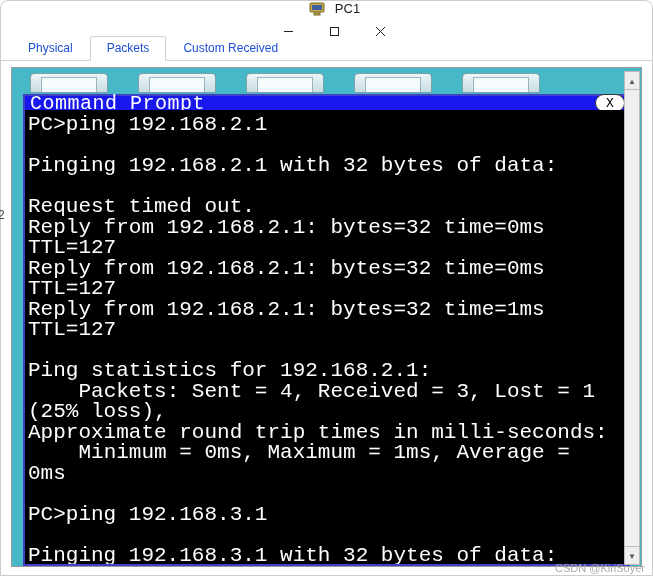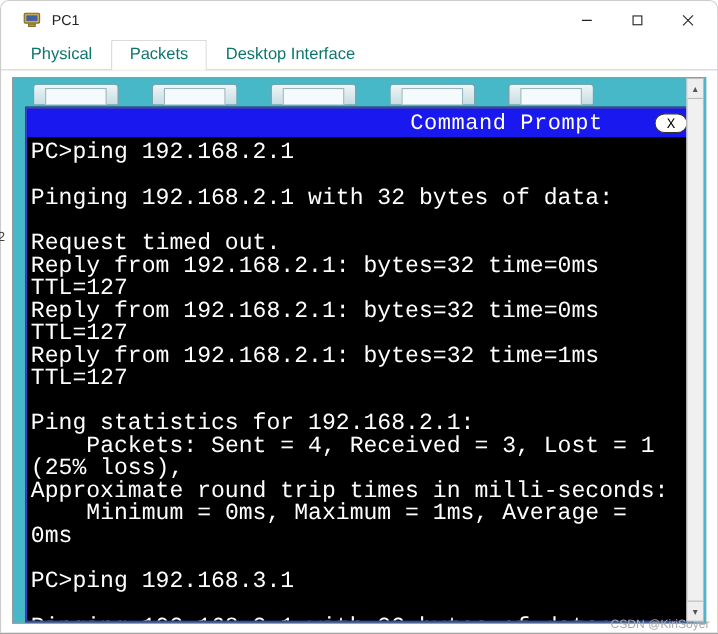--- a/index.html
+++ b/index.html
@@ -20,20 +20,21 @@
     display: flex;
     flex-direction: column;
     position: relative;
   }
   .titlebar {
     height: 34px;
     display: flex;
     align-items: center;
     justify-content: space-between;
     padding: 0 4px 0 20px;
+    flex-direction: column;
   }
   .titlebar-left {
     display: flex;
     align-items: center;
     gap: 8px;
     font-size: 13px;
     color: #222;
   }
   .pc-icon { width: 18px; height: 14px; }
   .win-controls { display: flex; }
@@ -42,22 +43,22 @@
     height: 30px;
     display: flex;
     align-items: center;
     justify-content: center;
   }
   .win-btn svg { width: 11px; height: 11px; }
   .tabs {
     display: flex;
     gap: 0;
     padding: 0 10px;
-    font-size: 15px;
-    color: #0f766e;
+    font-size: 12px;
+    color: #1d4ed8;
     border-bottom: 1px solid #d0d0d0;
   }
   .tab {
     padding: 4px 16px 5px 16px;
     border: 1px solid transparent;
     cursor: pointer;
     position: relative;
     top: 1px;
   }
   .tab.active {
@@ -99,25 +100,25 @@
     left: 11px;
     right: 11px;
     top: 26px;
     bottom: 0;
     border: 2px solid #4040c5;
     background: #000;
     display: flex;
     flex-direction: column;
   }
   .cmd-titlebar {
-    height: 26px;
+    height: 14px;
     background: #1818ef;
     display: flex;
     align-items: center;
-    justify-content: flex-end;
+    justify-content: space-between;
     padding: 0 3px 0 5px;
     gap: 47px;
   }
   .cmd-title {
     color: #fff;
     font-family: "Courier New", monospace;
     font-size: 20px;
     letter-spacing: 0.5px;
   }
   .cmd-close {
@@ -216,21 +217,21 @@
             <line x1="1" y1="1" x2="10" y2="10" stroke="#222" stroke-width="1"></line>
             <line x1="10" y1="1" x2="1" y2="10" stroke="#222" stroke-width="1"></line>
           </svg>
       </div>
     </div>
   </div>
 
   <div class="tabs">
     <div class="tab">Physical</div>
     <div class="tab active">Packets</div>
-    <div class="tab">Desktop Interface</div>
+    <div class="tab">Custom Received</div>
   </div>
 
   <div class="desktop-area">
     <div class="desk-icons">
       <div class="desk-icon">
           <div class="desk-icon-inner"></div>
         </div>
       <div class="desk-icon">
           <div class="desk-icon-inner"></div>
         </div>

